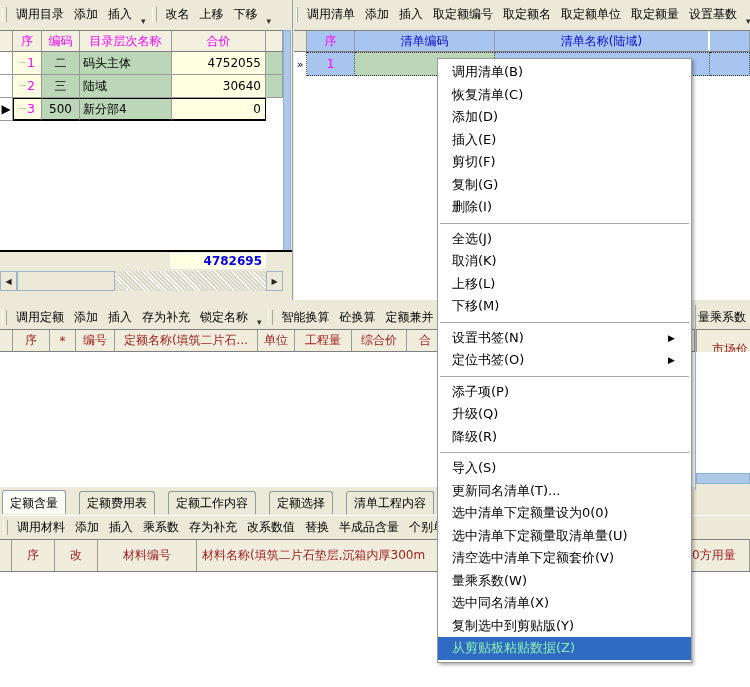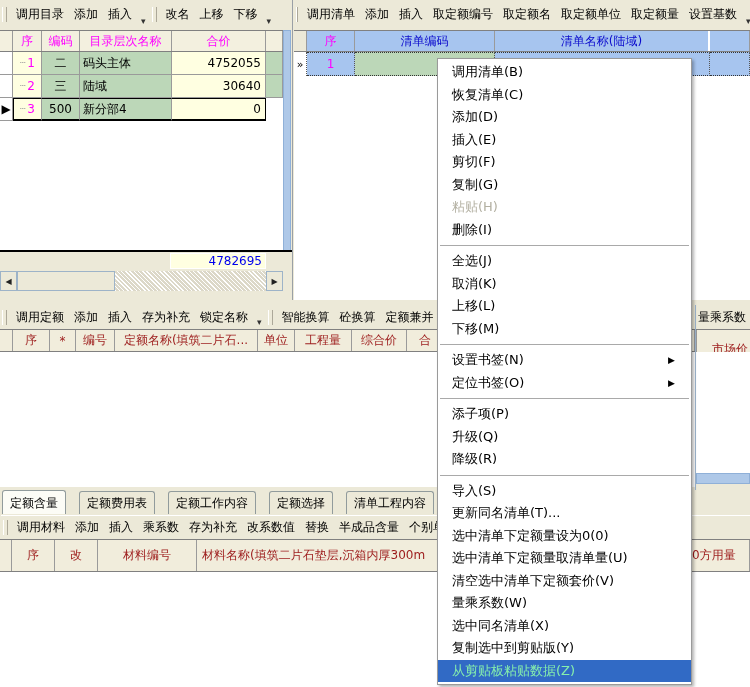--- a/index.html
+++ b/index.html
@@ -115,21 +115,21 @@
     <div class="c grn selb" style="width:38px;justify-content:center">500</div>
     <div class="c grn selb" style="width:92px;padding-left:3px">新分部4</div>
     <div class="c yel selb selR" style="width:94px">0</div>
     <div class="c" style="flex:1;background:#fff;border:none"></div>
   </div>
 
   <div class="abs" style="left:283px;top:30px;width:8px;height:239px;background:#AEC8E8;border:1px solid #8FB0D8;box-sizing:border-box"></div>
 
   <div class="abs" style="left:0;top:250px;width:292px;height:2px;background:#000"></div>
   <div class="abs" style="left:0;top:252px;width:292px;height:18px;background:#ECE9D8">
-    <div class="abs" style="left:170px;top:1px;width:96px;height:16px;background:#FFFFE1;border:1px solid #fff;box-sizing:border-box;display:flex;align-items:center;justify-content:flex-end;padding-right:3px;color:#0000EE;font-weight:normal">4782695</div>
+    <div class="abs" style="left:170px;top:1px;width:96px;height:16px;background:#FFFFE1;border:1px solid #fff;box-sizing:border-box;display:flex;align-items:center;justify-content:flex-end;padding-right:3px;color:#0000EE;font-weight:bold">4782695</div>
   </div>
 
   <div class="abs" style="left:0;top:271px;width:283px;height:20px;display:flex">
     <div class="sbtn">◀</div>
     <div class="thumb" style="width:98px"></div>
     <div class="track" style="flex:1"></div>
     <div class="sbtn">▶</div>
   </div>
 </div>
 
@@ -251,21 +251,20 @@
 
 <div class="abs whitebox" style="left:0;top:572px;width:750px;height:115px"></div>
 
 <div class="abs" id="ctx">
   <div class="mi">调用清单(B)</div>
   <div class="mi">恢复清单(C)</div>
   <div class="mi">添加(D)</div>
   <div class="mi">插入(E)</div>
   <div class="mi">剪切(F)</div>
   <div class="mi">复制(G)</div>
-  <div class="mi dis">粘贴(H)</div>
   <div class="mi">删除(I)</div>
   <div class="msep"></div>
   <div class="mi">全选(J)</div>
   <div class="mi">取消(K)</div>
   <div class="mi">上移(L)</div>
   <div class="mi">下移(M)</div>
   <div class="msep"></div>
   <div class="mi">
       <span>设置书签(N)</span>
       <span class="sub">▶</span>

